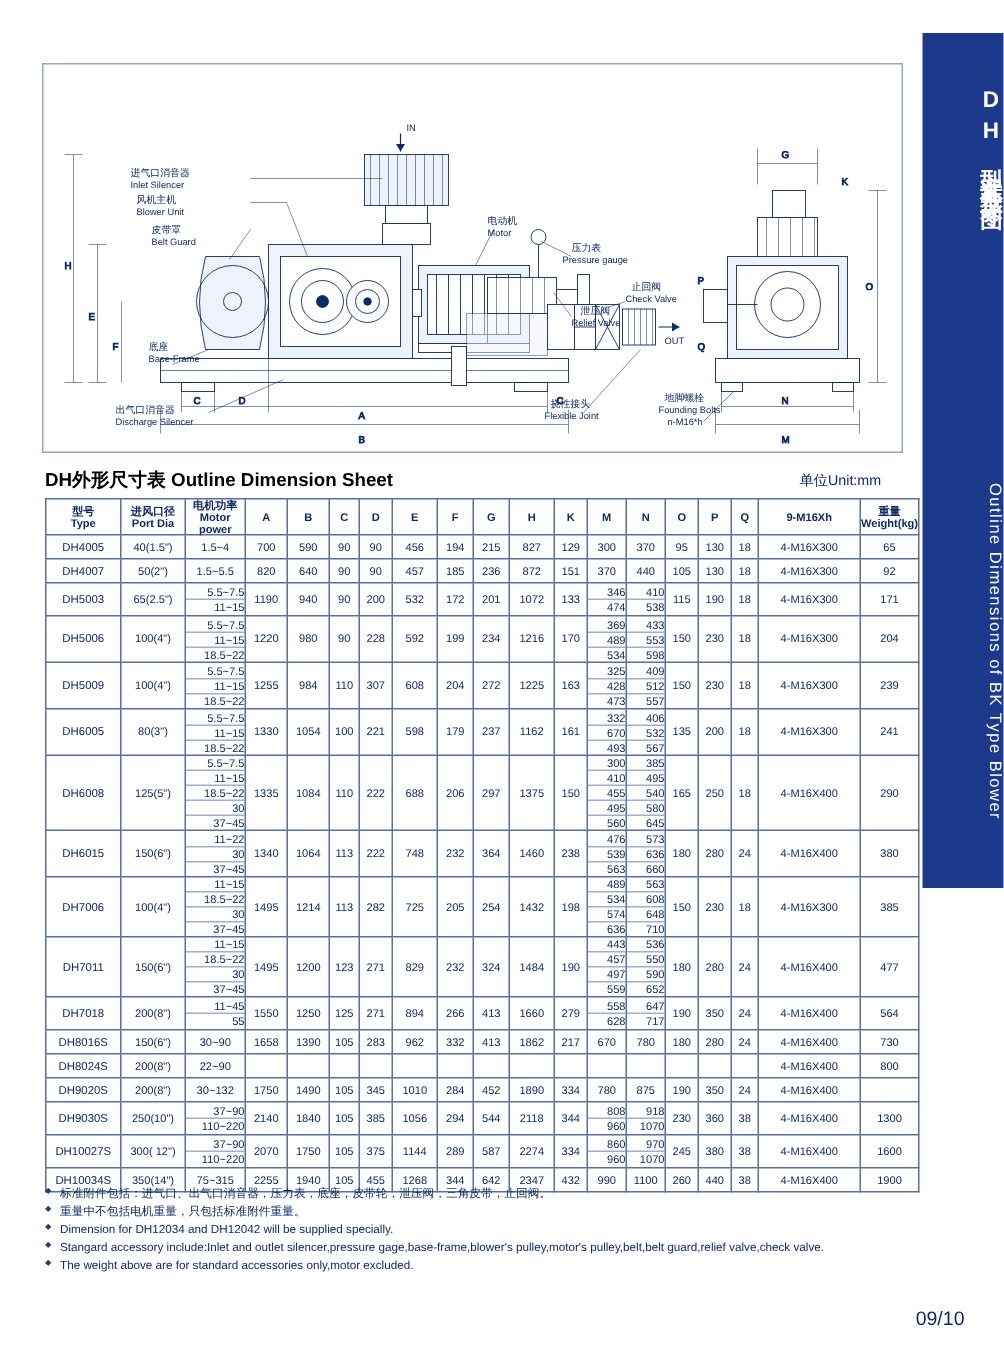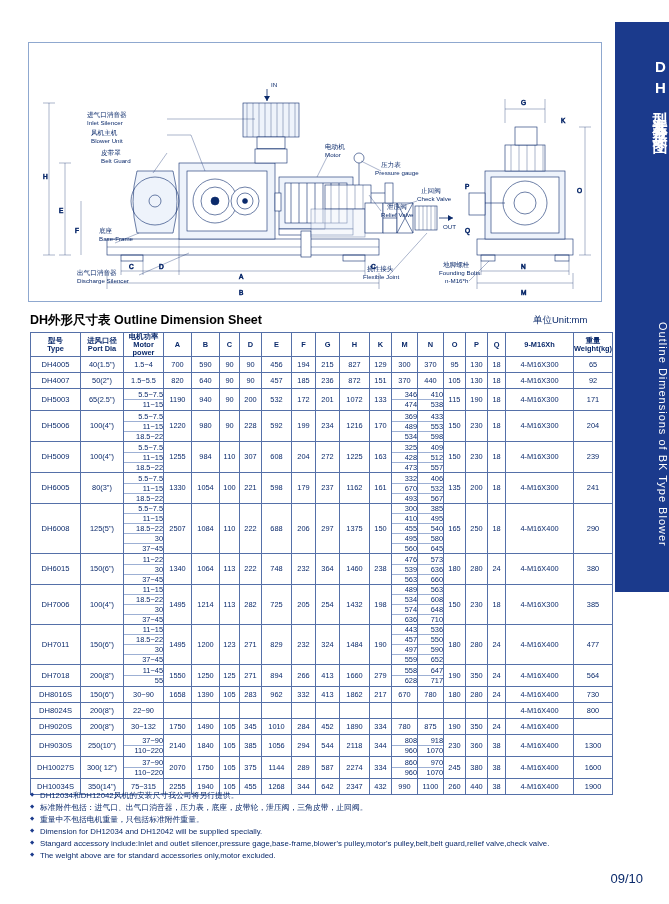--- a/index.html
+++ b/index.html
@@ -561,21 +561,21 @@
           <td>125(5")</td>
           <td class="sub">
             <span class="stack ">
               <span>5.5~7.5</span>
               <span>11~15</span>
               <span>18.5~22</span>
               <span>30</span>
               <span>37~45</span>
             </span>
           </td>
-          <td>2507</td>
+          <td>1335</td>
           <td>1084</td>
           <td>110</td>
           <td>222</td>
           <td>688</td>
           <td>206</td>
           <td>297</td>
           <td>1375</td>
           <td>150</td>
           <td class="sub">
             <span class="stack ">
@@ -913,21 +913,20 @@
           <td>260</td>
           <td>440</td>
           <td>38</td>
           <td>4-M16X400</td>
           <td>1900</td>
         </tr>
       </tbody>
   </table>
 
   <div class="notes">
-    <div>DH12034和DH12042风机的安装尺寸我公司将另行提供。</div>
     <div>标准附件包括：进气口、出气口消音器，压力表，底座，皮带轮，泄压阀，三角皮带，止回阀。</div>
     <div>重量中不包括电机重量，只包括标准附件重量。</div>
     <div>Dimension for DH12034 and DH12042 will be supplied specially.</div>
     <div>Stangard accessory include:Inlet and outlet silencer,pressure gage,base-frame,blower's pulley,motor's pulley,belt,belt guard,relief valve,check valve.</div>
     <div>The weight above are for standard accessories only,motor excluded.</div>
   </div>
 
   <div class="pageno">09/10</div>
 </div>
 

